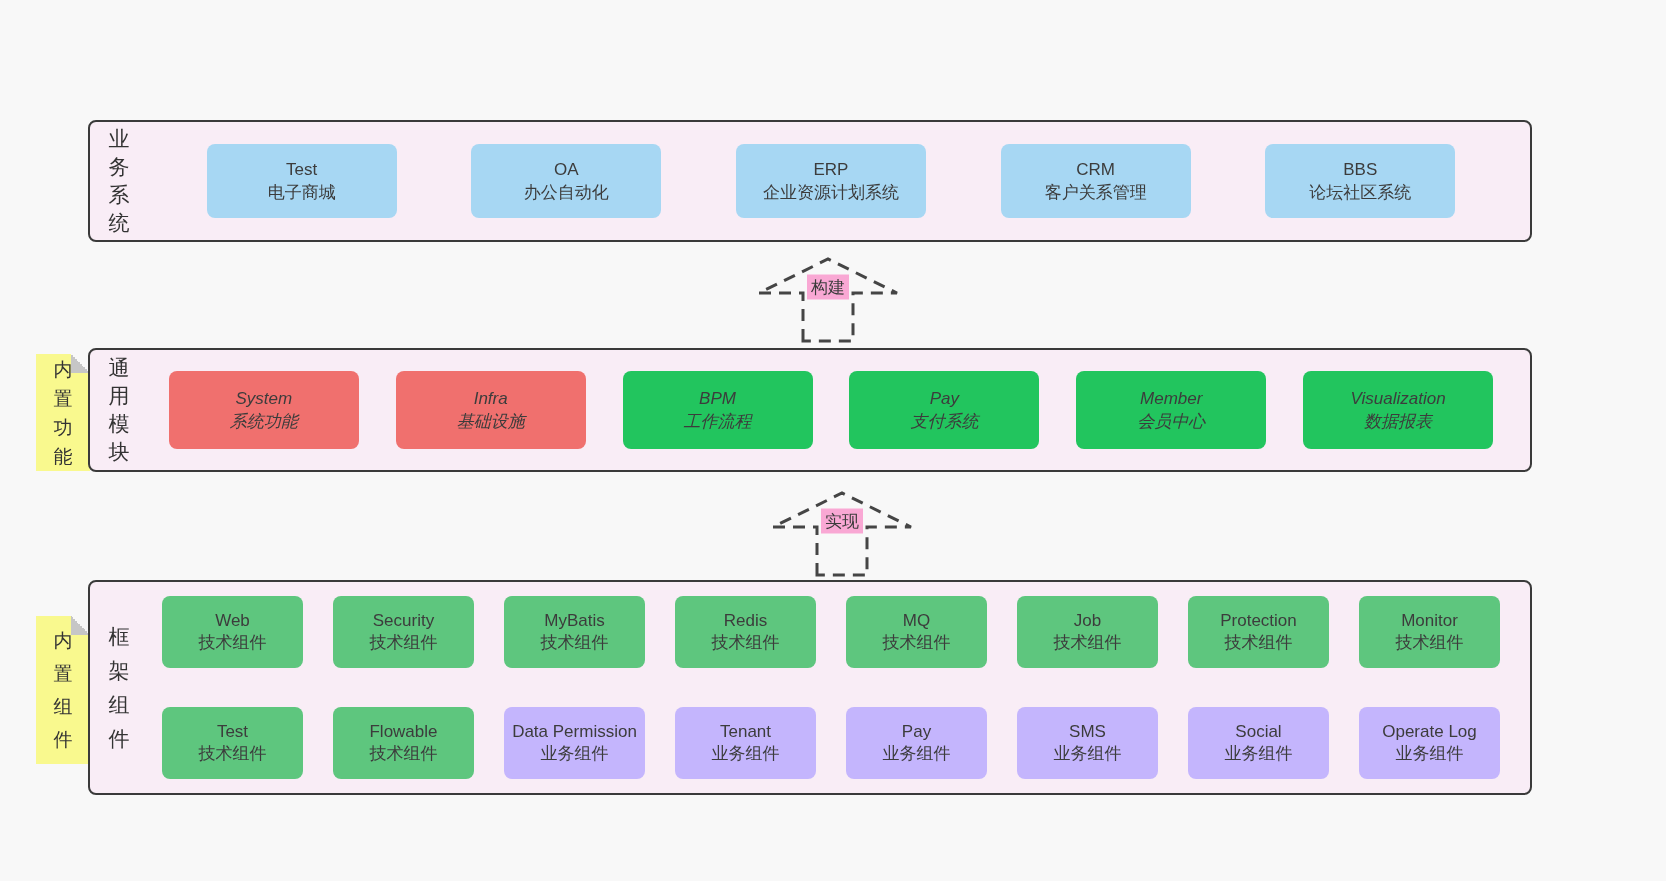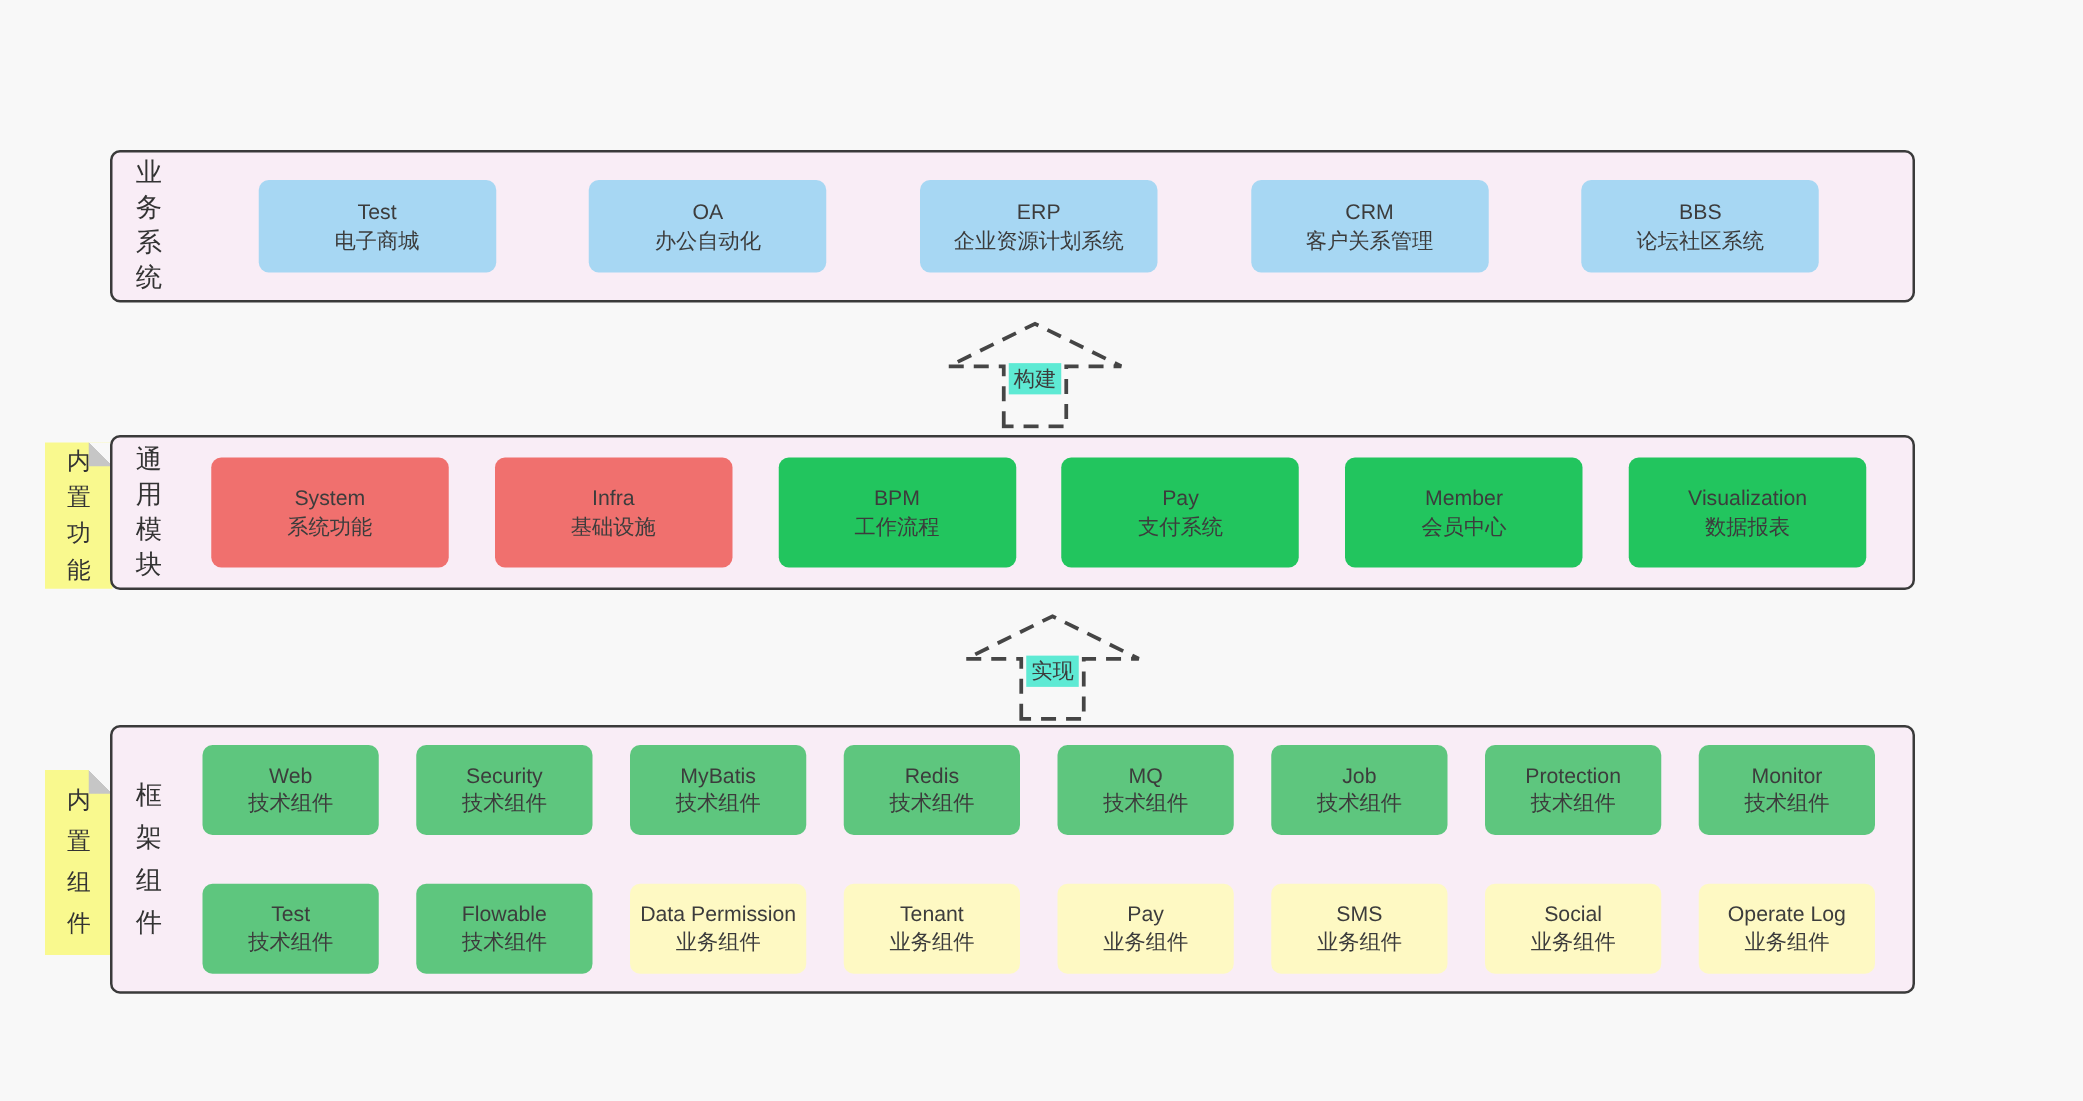--- a/index.html
+++ b/index.html
@@ -21,49 +21,49 @@
   }
   #sec-framework .vlabel{line-height:34px;}
   .row{flex:1;display:flex;justify-content:space-evenly;align-items:center;min-width:0;}
   .grid{flex:1;display:flex;flex-direction:column;gap:39px;}
   .box{
     border-radius:8px;display:flex;flex-direction:column;justify-content:center;
     text-align:center;font-size:17px;line-height:23px;box-sizing:border-box;
     padding:2px 6px;color:#3c3c3c;
   }
   .b-lg{width:190px;height:74px;}
-  #sec-modules .b-lg{height:88px;}
+  #sec-modules .b-lg{height:78px;font-style:italic;}
   .b-sm{width:141px;height:72px;line-height:22px;}
   .v-blue{background:#a7d7f3;}
   .v-red{background:#f0706e;}
   .v-pink{background:#22c55e;}
   .v-green{background:#5ec67e;}
-  .v-lgreen{background:#fef9c3;}
+  .v-lgreen{background:#c4b5fd;}
   .sticky{
     position:absolute;left:36px;width:54px;background:#f9f98e;
     display:flex;align-items:center;justify-content:center;
   }
   #sticky-modules{top:354px;height:117px;}
   #sticky-framework{top:616px;height:148px;}
   .sticky .vtext{
     width:22px;text-align:center;word-break:break-all;
     font-size:19px;line-height:29px;color:#333;
   }
   #sticky-framework .vtext{line-height:33px;}
   .fold{
     position:absolute;top:0;right:0;width:19px;height:19px;
     background:linear-gradient(to bottom left,#f8f8f8 0 50%,#c6c6c6 50% 100%);
   }
   .arrow{position:absolute;width:150px;height:88px;}
   #arrow-build{left:753px;top:255px;}
   #arrow-impl{left:767px;top:489px;}
   .arrow svg{position:absolute;left:0;top:0;}
   .arrow-label{
-    position:absolute;left:50%;top:48px;transform:translate(-50%,-50%);
-    background:#5eead4;padding:1px 4px;font-size:17px;color:#3c3c3c;white-space:nowrap;
+    position:absolute;left:50%;top:32px;transform:translate(-50%,-50%);
+    background:#f9a8d4;padding:1px 4px;font-size:17px;color:#3c3c3c;white-space:nowrap;
   }
 </style>
 </head>
 <body>
 
 <div class="canvas">
 
   <div class="sticky" id="sticky-modules">
     <div class="fold"></div>
     <div class="vtext">内置功能</div>

